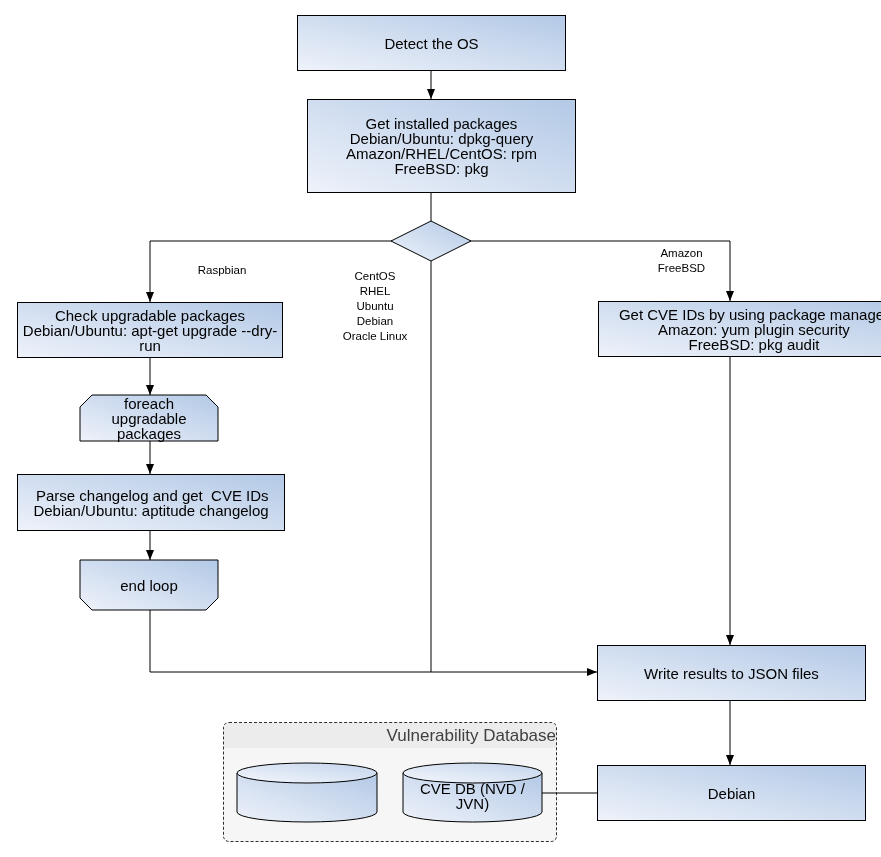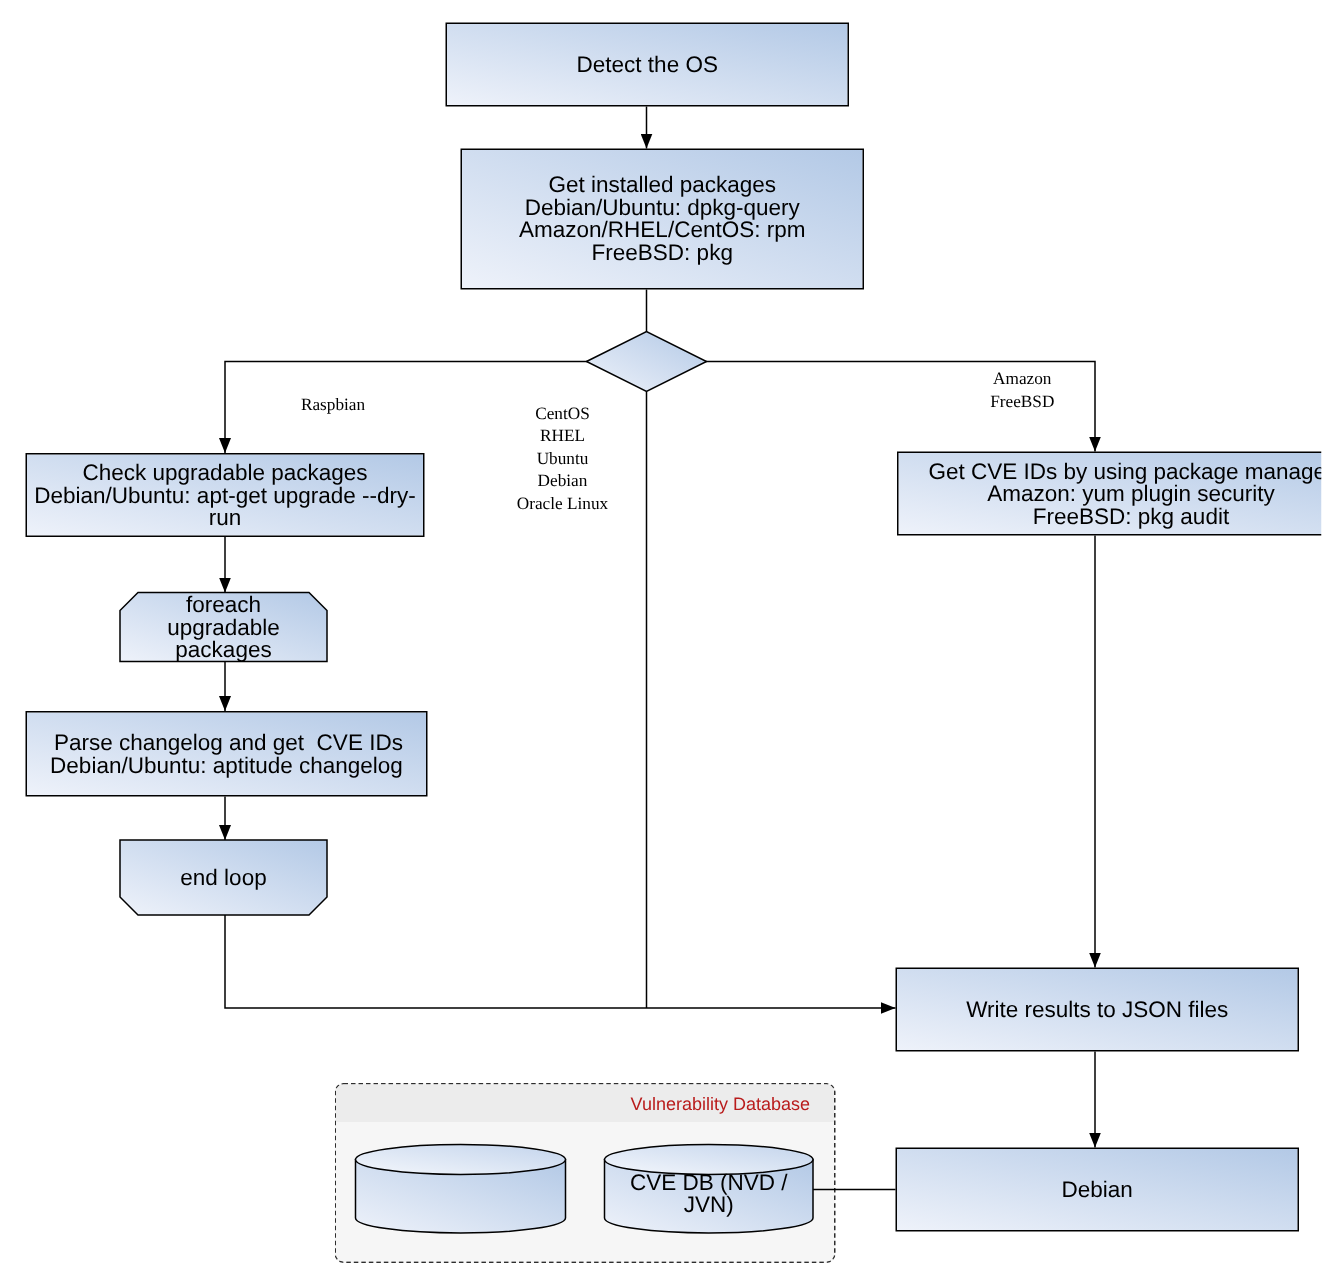--- a/index.html
+++ b/index.html
@@ -40,41 +40,40 @@
     line-height: 15px;
     white-space: pre-wrap;
     pointer-events: none;
   }
   .edge-label {
     position: absolute;
     font-size: 11.5px;
     line-height: 15px;
     text-align: center;
     white-space: pre-wrap;
-    font-family: Liberation Serif, serif;
   }
   .vdb {
     position: absolute;
     left: 223px; top: 722px;
     width: 334px; height: 120px;
     box-sizing: border-box;
     background: #f6f6f6;
     border: 1.5px dashed #2e2e2e;
     border-radius: 6px;
   }
   .vdb-band {
     height: 25px;
     background: #ececec;
     border-radius: 5px 5px 0 0;
     display: flex;
     align-items: center;
     justify-content: flex-end;
-    padding-right: 16px;
-    font-size: 12px;
-    color: #b91c1c;
+    padding-right: 0;
+    font-size: 17px;
+    color: #404040;
   }
 </style>
 </head>
 <body>
 
 <div class="canvas">
 
   <div class="vdb">
     <div class="vdb-band">Vulnerability Database</div>
   </div>

